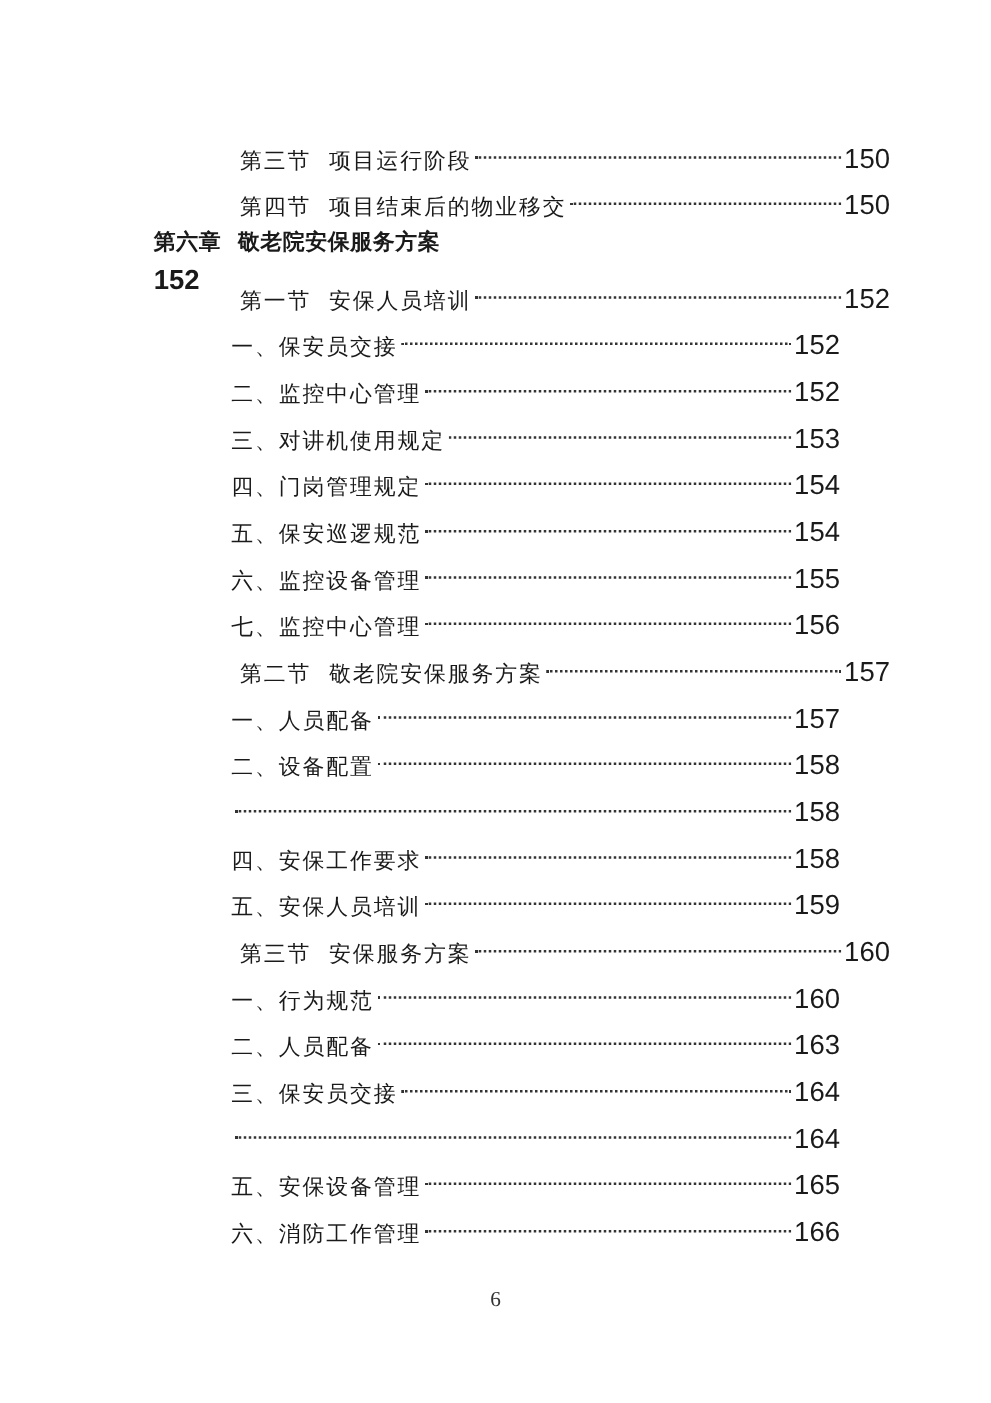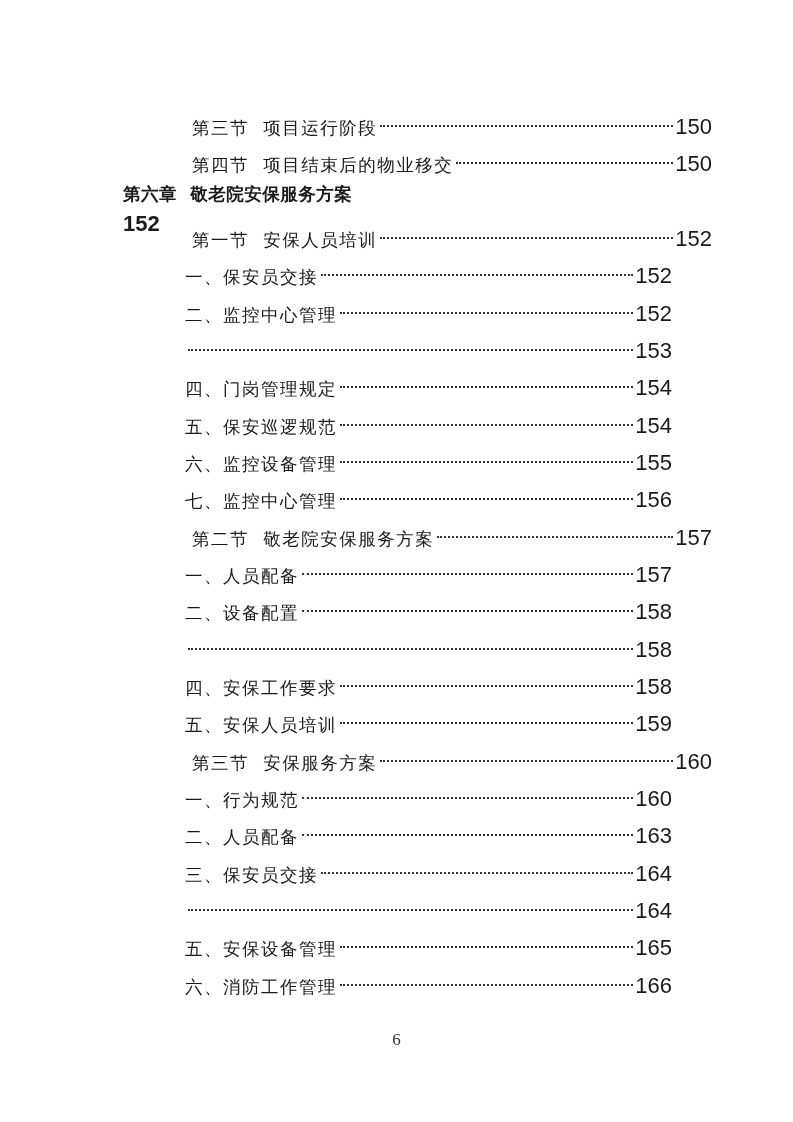--- a/index.html
+++ b/index.html
@@ -50,20 +50,21 @@
       <span class="label"><span>一、</span><span>保安员交接</span></span>
       <span class="leader"></span>
       <span class="page">152</span>
     </div>
   <div class="row lvl3" style="top:191px">
       <span class="label"><span>二、</span><span>监控中心管理</span></span>
       <span class="leader"></span>
       <span class="page">152</span>
     </div>
   <div class="row lvl3" style="top:228px">
+      <span class="label"><span>三、</span><span>对讲机使用规定</span></span>
       <span class="leader"></span>
       <span class="page">153</span>
     </div>
   <div class="row lvl3" style="top:265px">
       <span class="label"><span>四、</span><span>门岗管理规定</span></span>
       <span class="leader"></span>
       <span class="page">154</span>
     </div>
   <div class="row lvl3" style="top:303px">
       <span class="label"><span>五、</span><span>保安巡逻规范</span></span>

